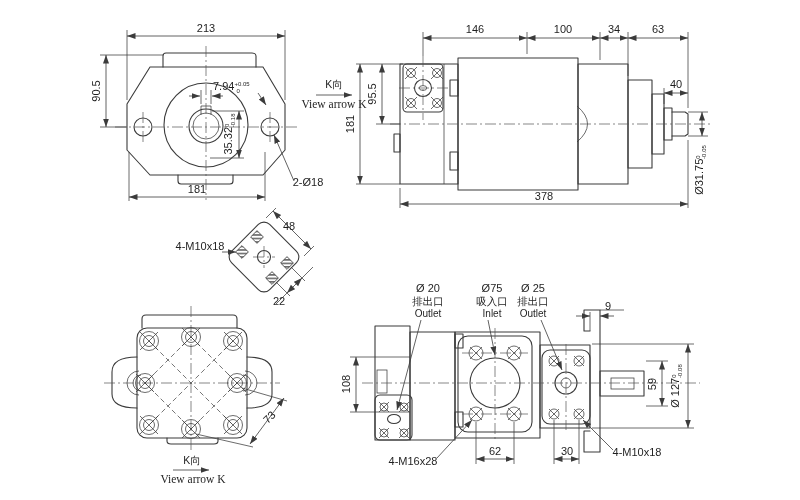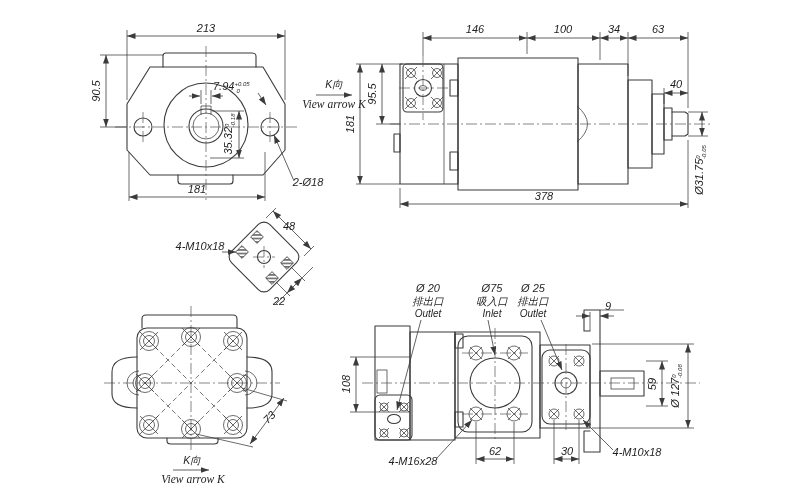--- a/index.html
+++ b/index.html
@@ -1,16 +1,16 @@
 <!DOCTYPE html>
 <html><head>
 <meta charset="utf-8">
 <style>
   html,body{margin:0;padding:0;background:#ffffff;}
-  .stage{position:relative;width:800px;height:500px;background:#ffffff;overflow:hidden;font-style:italic;}
+  .stage{position:relative;width:800px;height:500px;background:#ffffff;overflow:hidden;}
   svg{display:block;}
   .ol{fill:none;stroke:#3b3b3b;stroke-width:1.1;stroke-linejoin:round;stroke-linecap:round;}
   .thin{fill:none;stroke:#3b3b3b;stroke-width:0.75;}
   .cl{fill:none;stroke:#555555;stroke-width:0.7;stroke-dasharray:11 3 2 3;}
   .dsh{fill:none;stroke:#4a4a4a;stroke-width:0.75;stroke-dasharray:5 3;}
   .dim{fill:none;stroke:#3b3b3b;stroke-width:0.8;}
   text{font-family:"Liberation Sans",sans-serif;font-size:11px;fill:#1f1f1f;}
   .cn{font-size:10.5px;}
   .serif{font-family:"Liberation Serif",serif;font-size:11.5px;}
   .tol{font-size:6px;}

